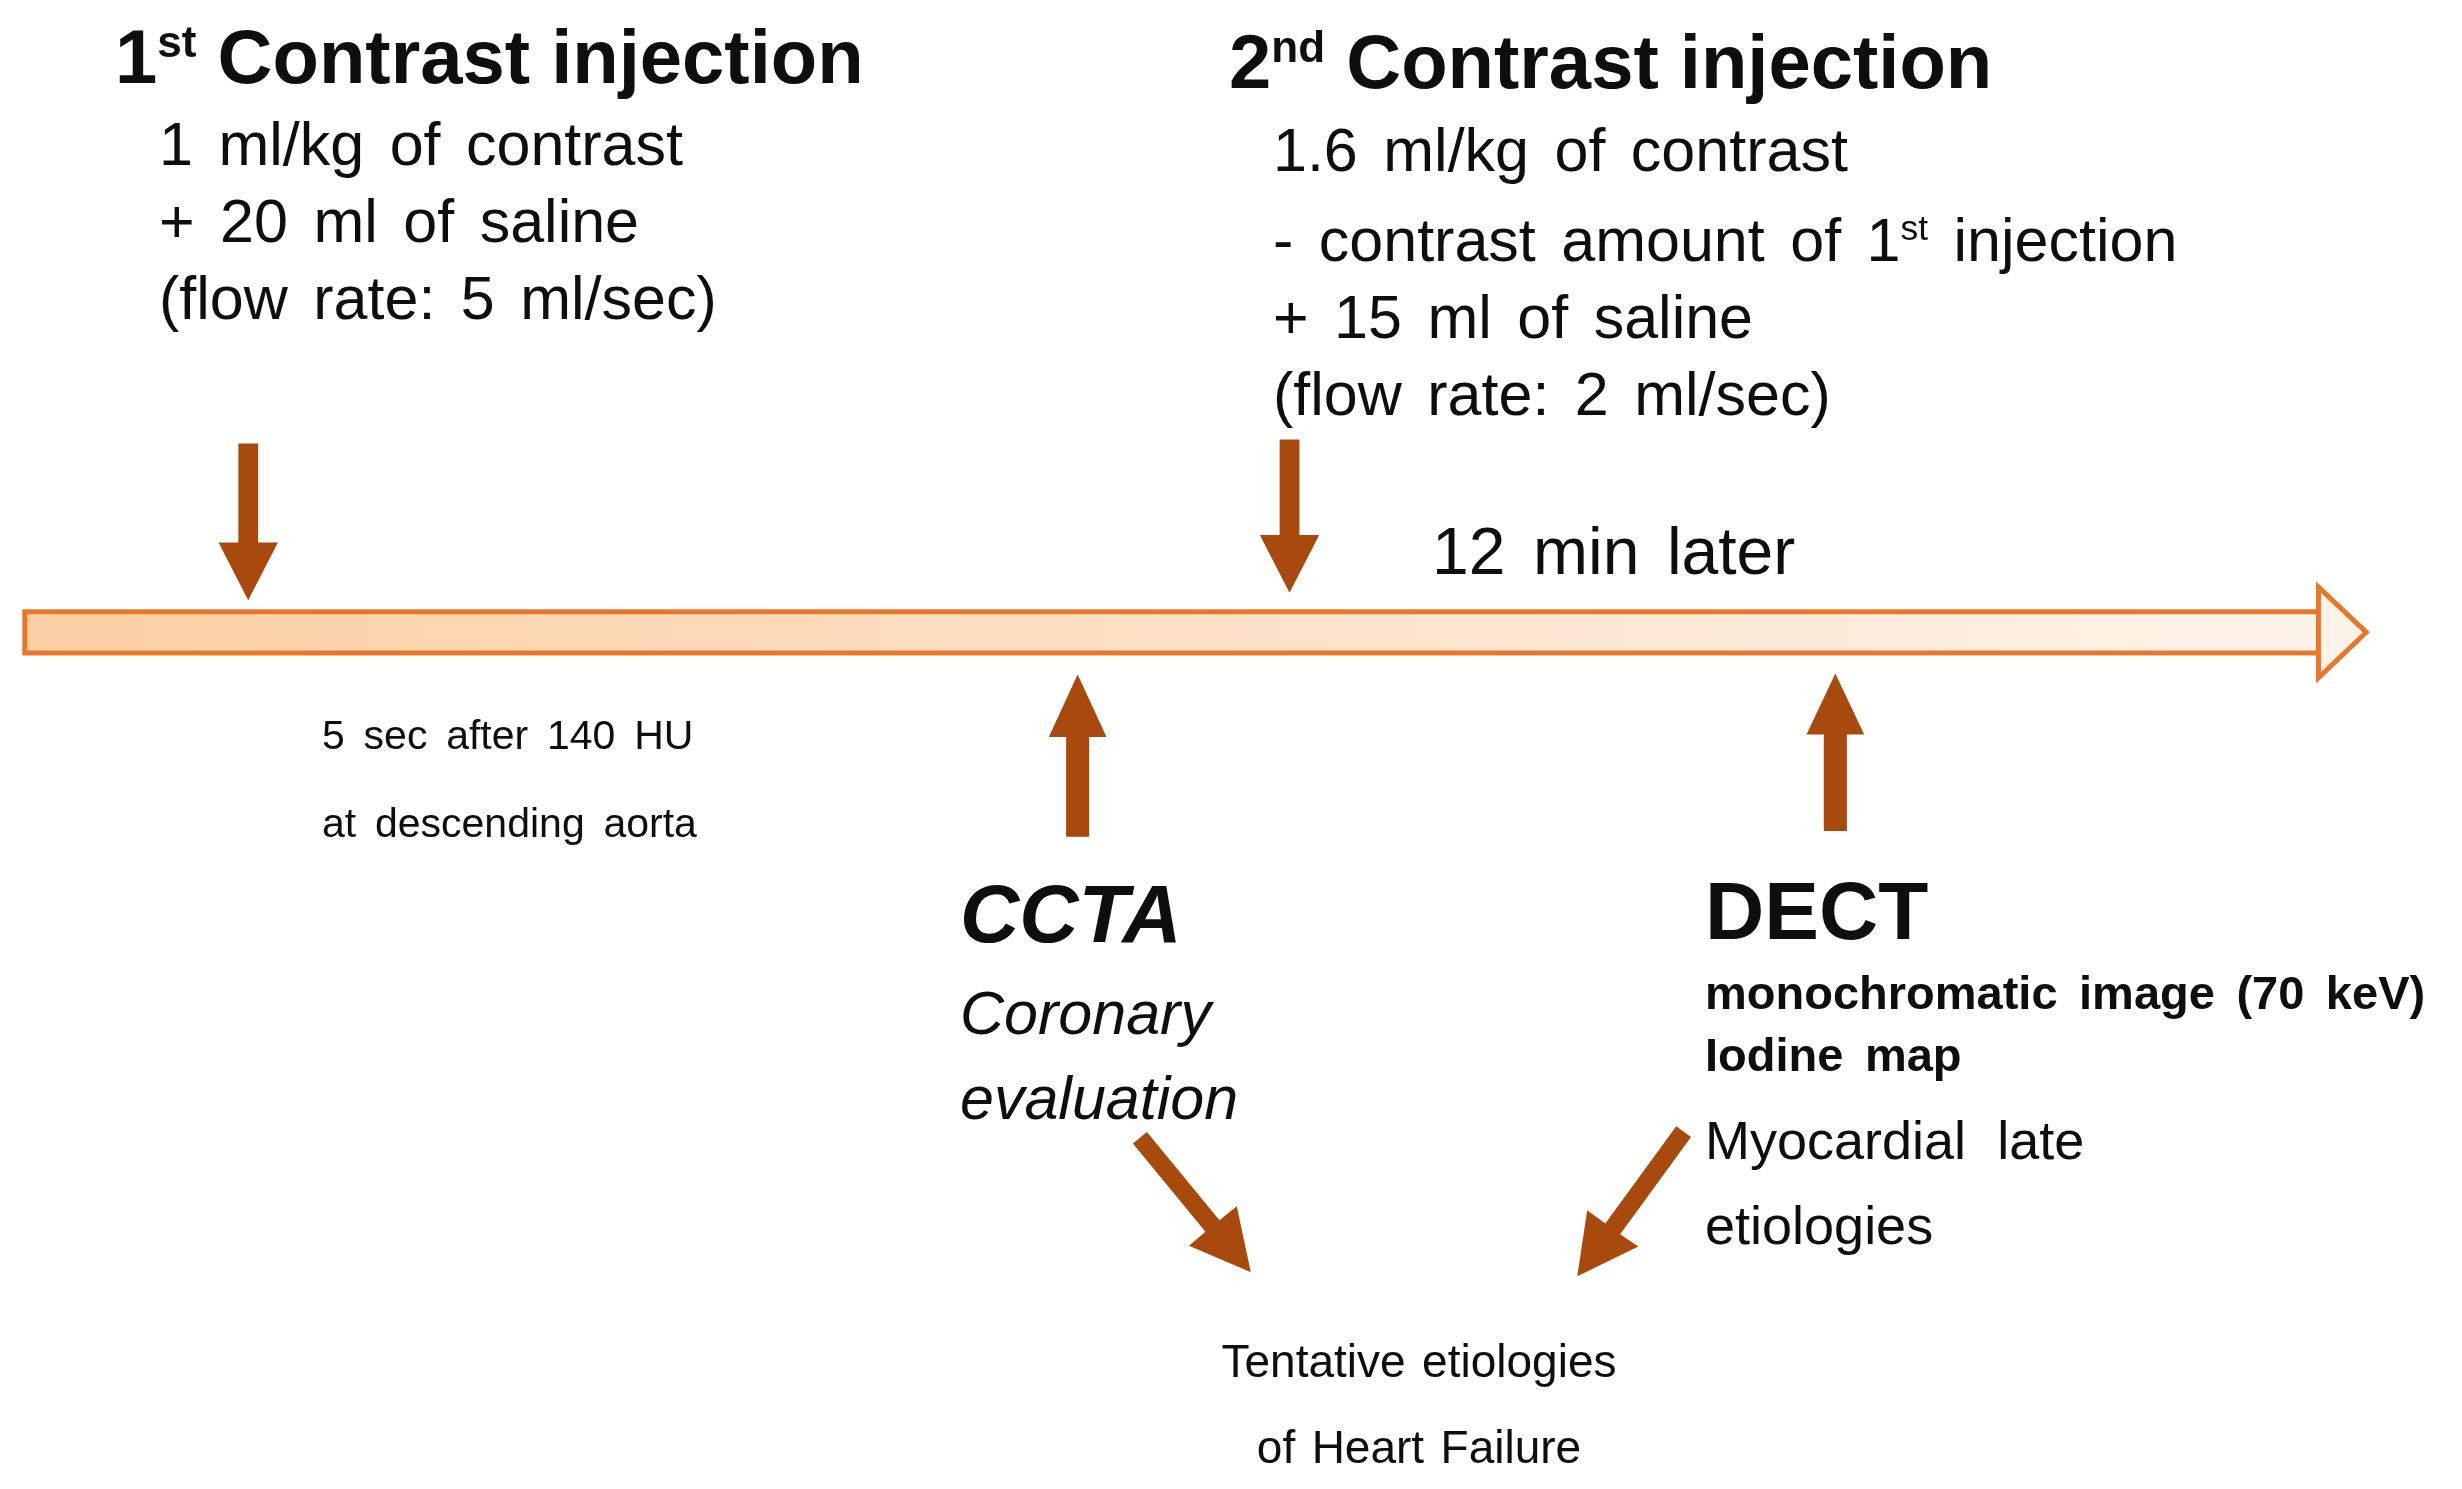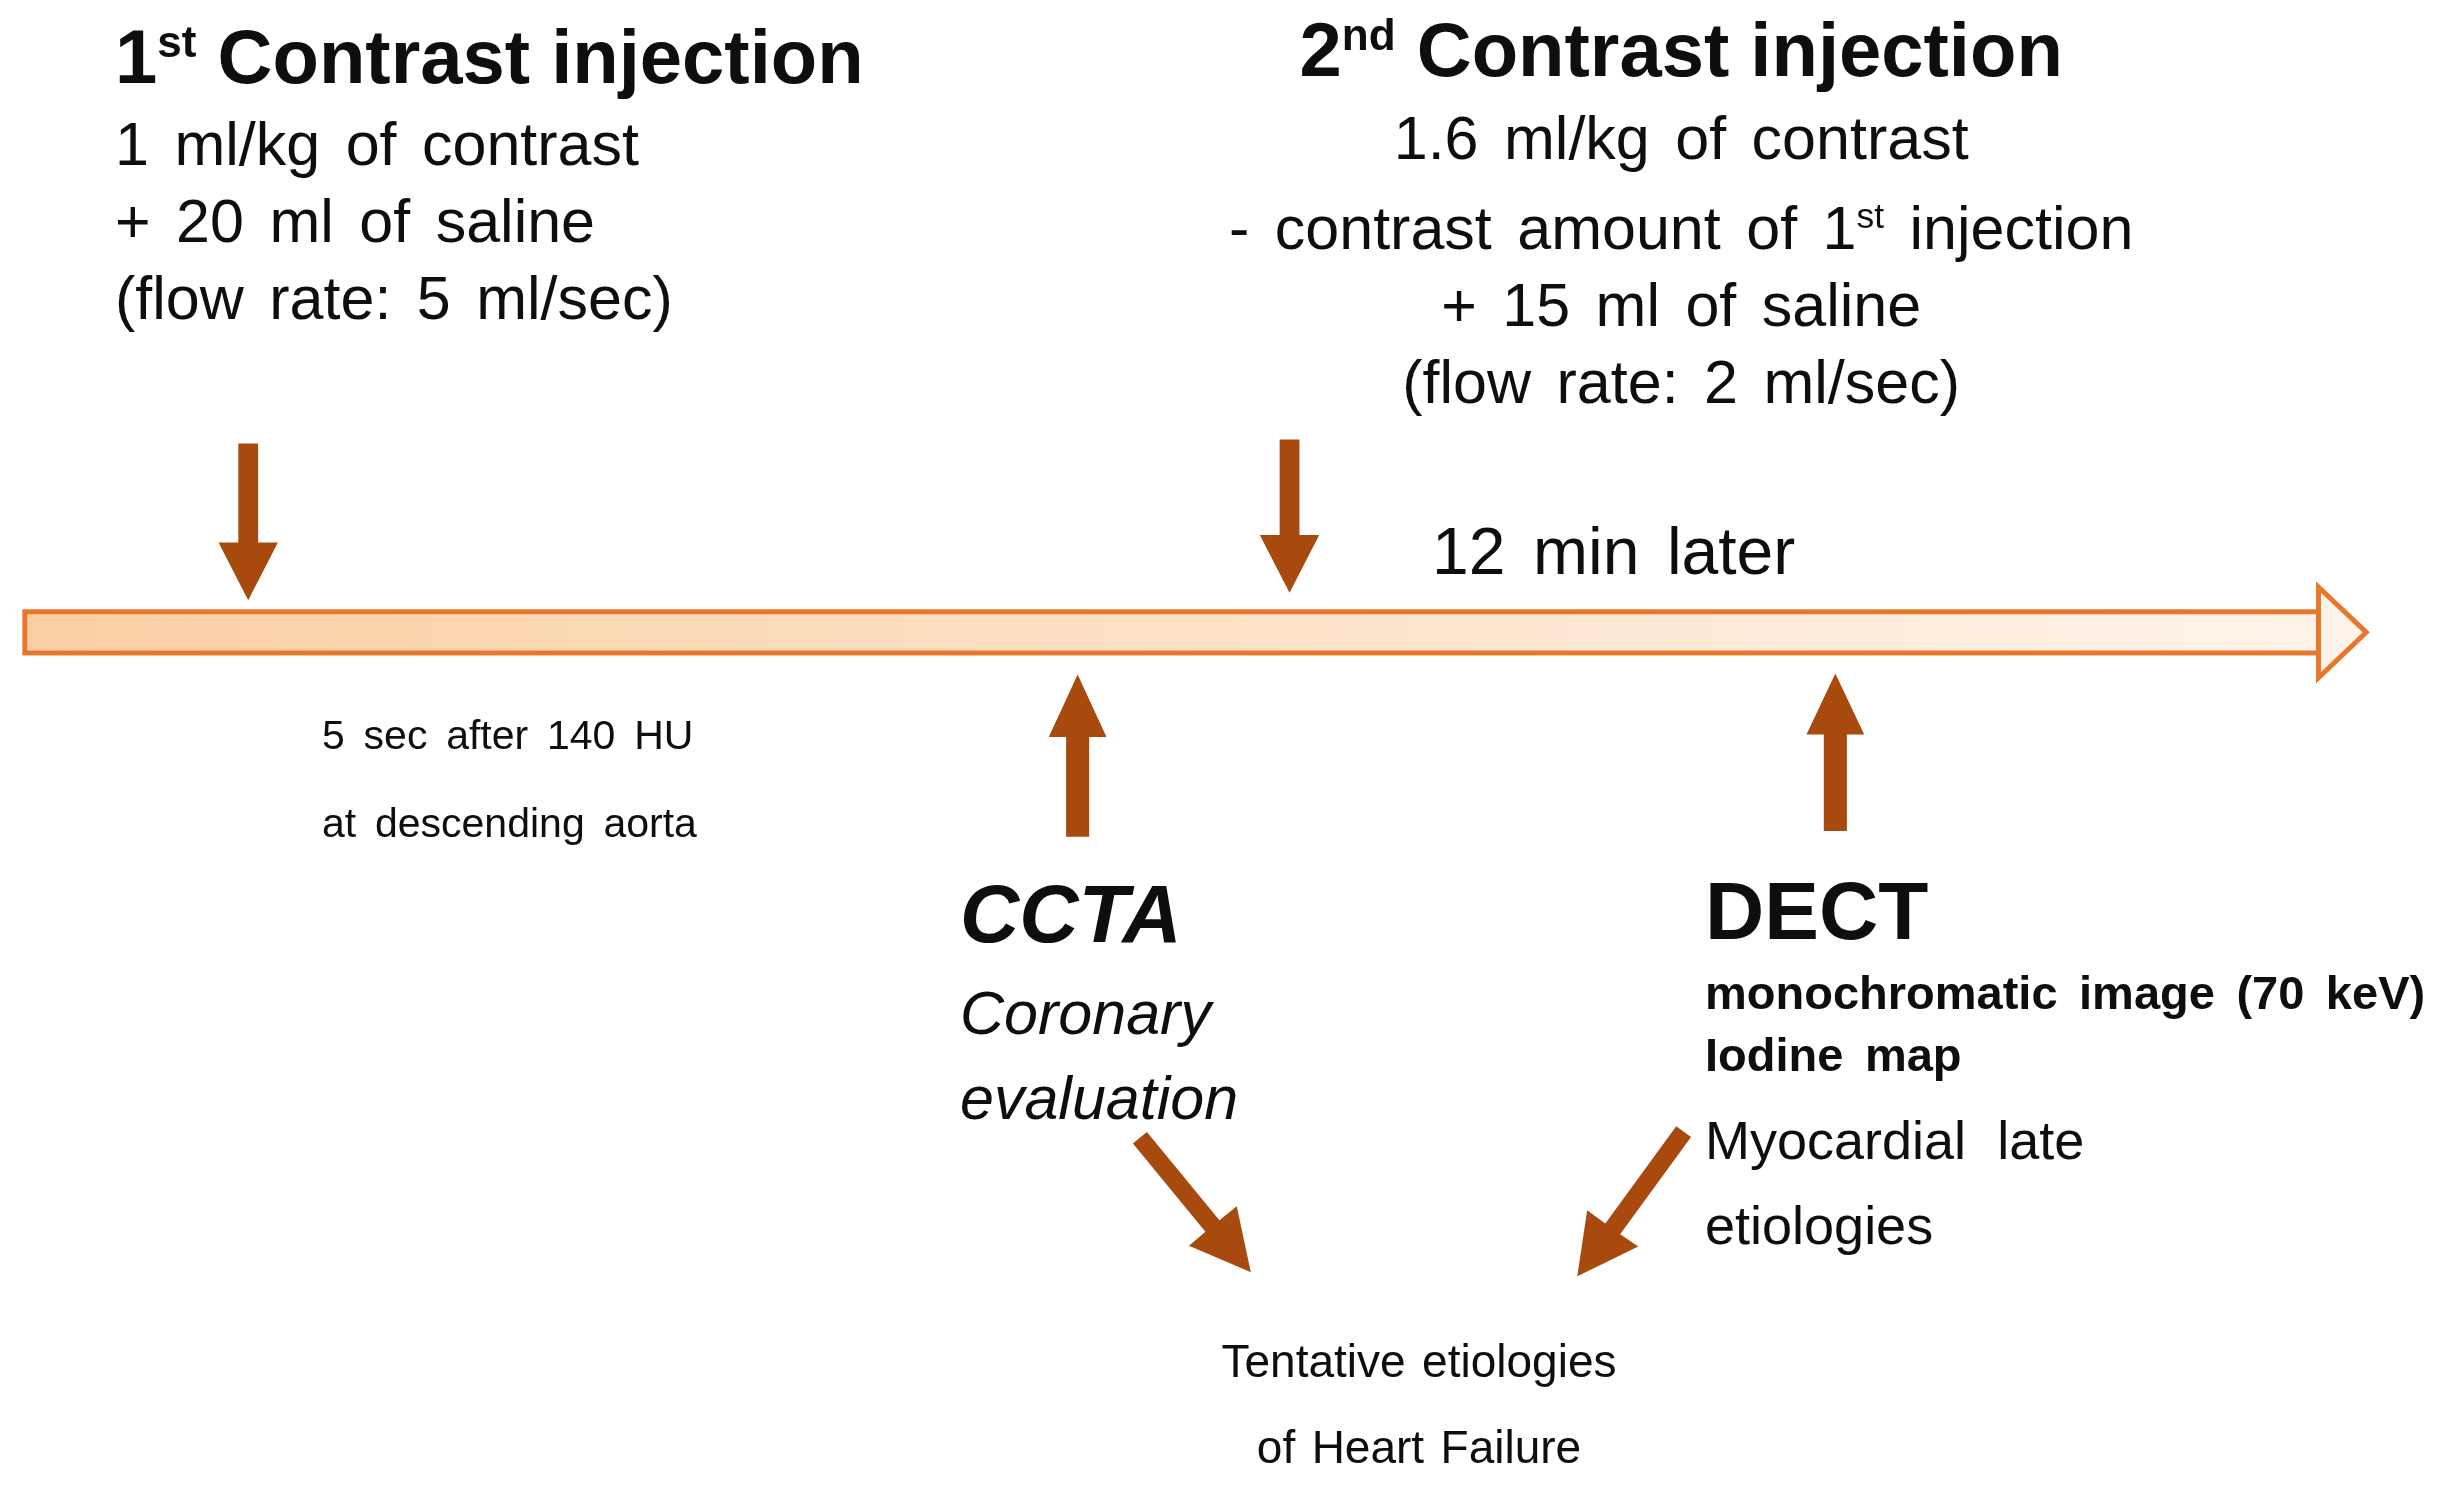--- a/index.html
+++ b/index.html
@@ -29,21 +29,21 @@
     vertical-align: super;
     font-weight: inherit;
   }
   .blk-lines {
     margin-top: 5px;
     font-size: 61px;
     line-height: 77px;
     word-spacing: 0.14em;
     white-space: nowrap;
   }
-  .body-line { white-space: nowrap; }
+  .body-line { white-space: nowrap; margin-left: 44px; }
   #later-label {
     left: 1432px; top: 513px;
     font-size: 66px;
     word-spacing: 0.14em;
     white-space: nowrap;
   }
   #trigger-label {
     left: 322px; top: 691px;
     font-size: 41px;
     line-height: 88px;
@@ -121,21 +121,21 @@
 
   <div class="abs" style="left:115px; top:11.5px;">
     <div class="blk-title"><span>1</span><sup>st</sup><span> Contrast injection</span></div>
     <div class="blk-lines">
       <div class="body-line">1 ml/kg of contrast</div>
       <div class="body-line">+ 20 ml of saline</div>
       <div class="body-line">(flow rate: 5 ml/sec)</div>
     </div>
   </div>
 
-  <div class="abs" style="left:1229px; top:5px;text-align:center;">
+  <div class="abs" style="left:1229px; top:17px;">
     <div class="blk-title"><span>2</span><sup>nd</sup><span> Contrast injection</span></div>
     <div class="blk-lines">
       <div class="body-line">1.6 ml/kg of contrast</div>
       <div class="body-line"><span>- contrast amount of 1</span><sup>st</sup><span> injection</span></div>
       <div class="body-line">+ 15 ml of saline</div>
       <div class="body-line">(flow rate: 2 ml/sec)</div>
     </div>
   </div>
 
   <div class="abs" id="later-label">12 min later</div>

